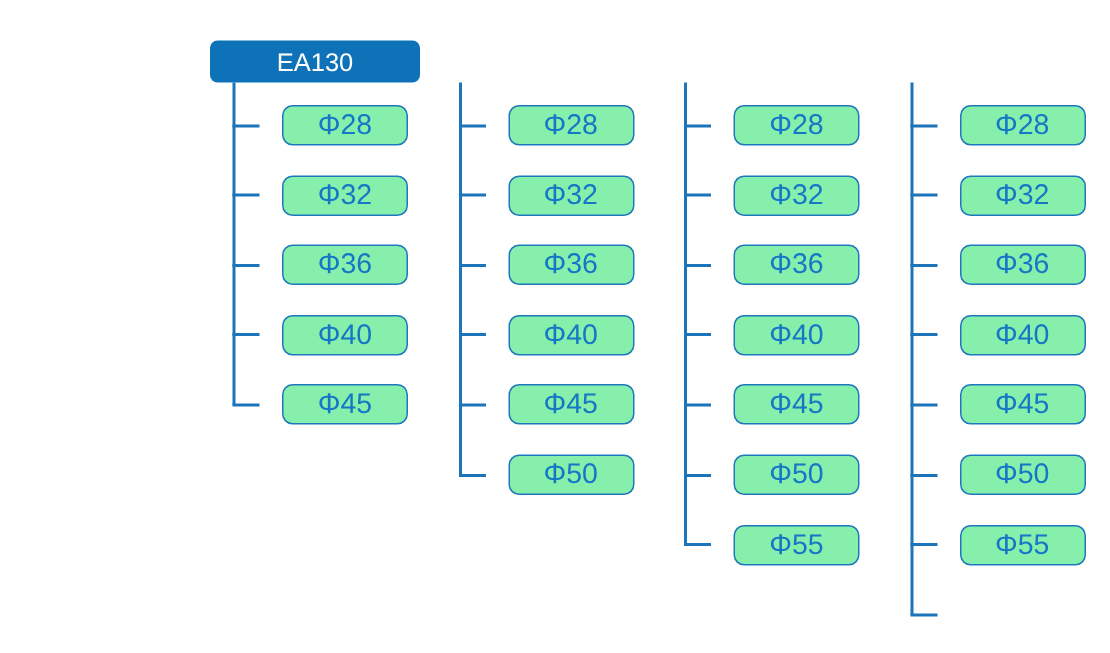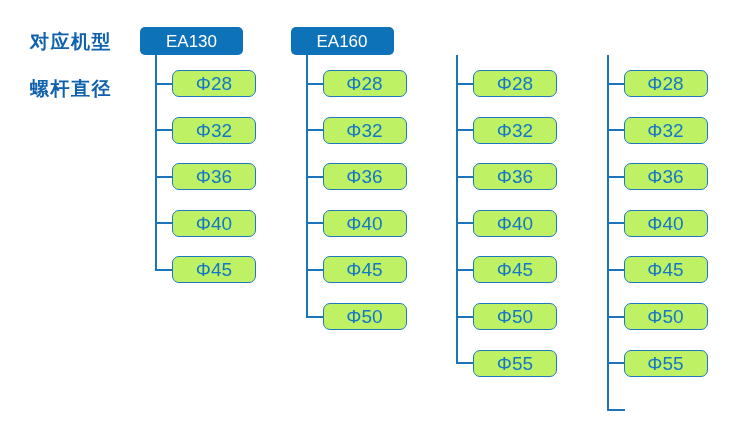--- a/index.html
+++ b/index.html
@@ -27,21 +27,21 @@
 
   .column {
     position: absolute;
     top: 27px;
     width: 116px;
     height: 400px;
   }
   .model-header {
     position: absolute;
     top: 0; left: 0;
-    width: 103px; height: 28px;
+    width: 140px; height: 28px;
     background: var(--header-fill, #0E72B8);
     color: var(--header-text, #ffffff);
     border-radius: 5px;
     display: flex; align-items: center; justify-content: center;
     font-size: 17px;
     line-height: 1;
   }
   .vline {
     position: absolute;
     left: 15px;
@@ -50,55 +50,52 @@
   }
   .hline {
     position: absolute;
     left: 15px;
     width: 18px;
     height: 2px;
     background: var(--line, #1C74BA);
   }
   .dia-box {
     position: absolute;
-    left: 32px;
+    left: 48px;
     width: 84px; height: 27px;
     box-sizing: border-box;
-    background: #bef264;
+    background: #86efac;
     border: 1.5px solid var(--box-border, #1E78BE);
     border-radius: 7px;
     display: flex; align-items: center; justify-content: center;
     font-size: 19px;
     line-height: 1;
     color: var(--box-text, #1577C6);
   }
 </style>
 </head>
 <body>
 
 <div id="diagram">
-  <div class="row-label" id="label-model">对应机型</div>
-  <div class="row-label" id="label-diameter">螺杆直径</div>
   <div id="tree">
       <div class="column" style="left: 140px;">
         <div class="model-header">EA130</div>
         <div class="vline" style="top: 28px; height: 214.9px;"></div>
         <div class="hline" style="top: 55.5px;"></div>
         <div class="dia-box" style="top: 43px;">Φ28</div>
         <div class="hline" style="top: 102.1px;"></div>
         <div class="dia-box" style="top: 89.6px;">Φ32</div>
         <div class="hline" style="top: 148.7px;"></div>
         <div class="dia-box" style="top: 136.2px;">Φ36</div>
         <div class="hline" style="top: 195.3px;"></div>
         <div class="dia-box" style="top: 182.8px;">Φ40</div>
         <div class="hline" style="top: 241.9px;"></div>
         <div class="dia-box" style="top: 229.4px;">Φ45</div>
       </div>
       <div class="column" style="left: 290.5px;">
-        <div class="model-header">EA160</div>
         <div class="vline" style="top: 28px; height: 261.5px;"></div>
         <div class="hline" style="top: 55.5px;"></div>
         <div class="dia-box" style="top: 43px;">Φ28</div>
         <div class="hline" style="top: 102.1px;"></div>
         <div class="dia-box" style="top: 89.6px;">Φ32</div>
         <div class="hline" style="top: 148.7px;"></div>
         <div class="dia-box" style="top: 136.2px;">Φ36</div>
         <div class="hline" style="top: 195.3px;"></div>
         <div class="dia-box" style="top: 182.8px;">Φ40</div>
         <div class="hline" style="top: 241.9px;"></div>

